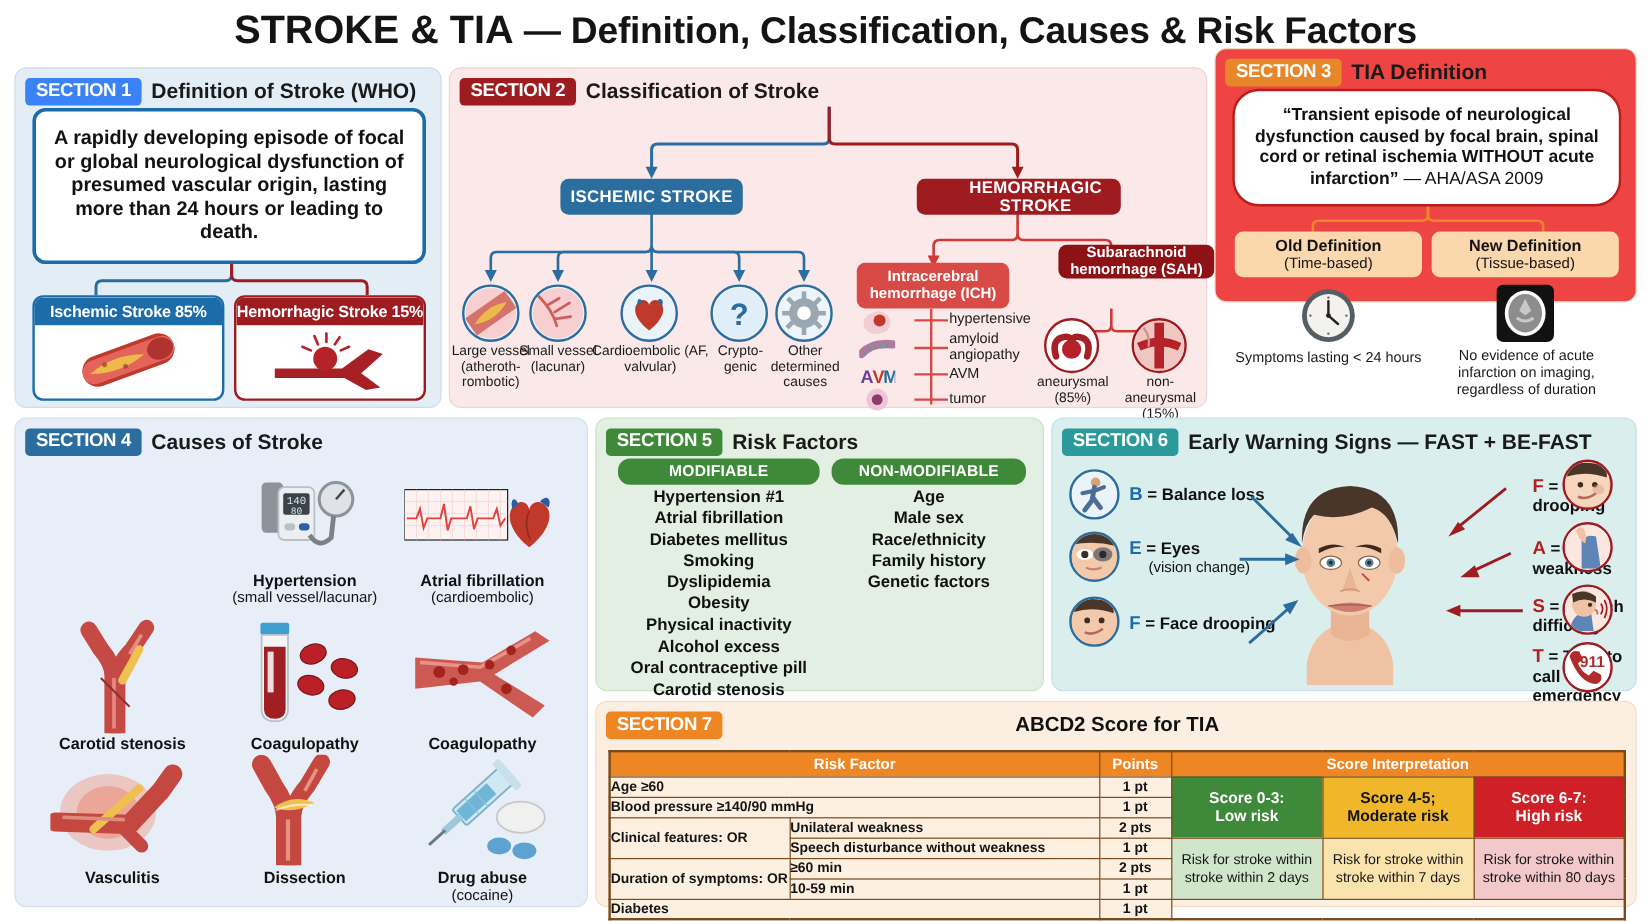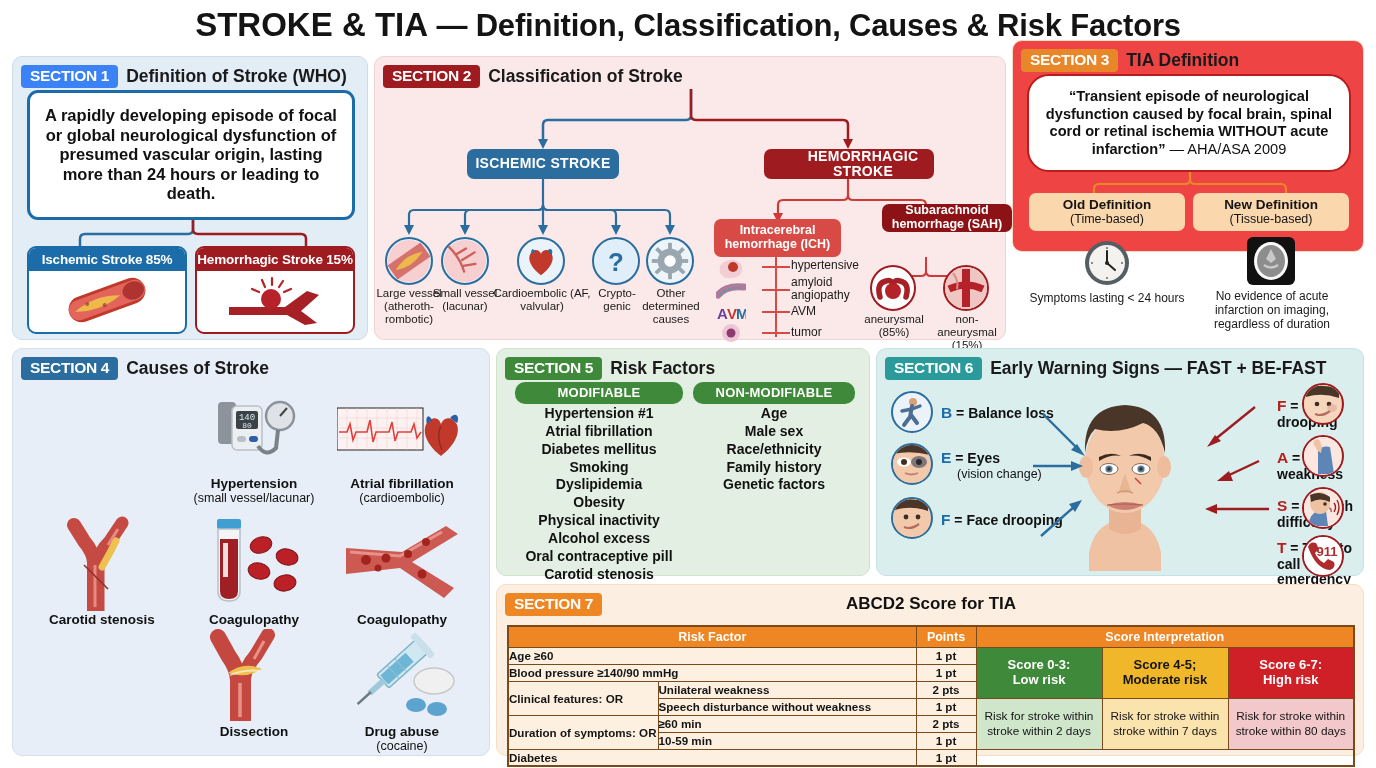--- a/index.html
+++ b/index.html
@@ -522,20 +522,33 @@
             <circle cx="66" cy="36" r="4"></circle>
               <circle cx="84" cy="24" r="4"></circle>
             <circle cx="80" cy="56" r="4.5"></circle>
               <circle cx="36" cy="50" r="3.5"></circle>
           </g>
         </svg>
       </div>
       <div class="nm">Coagulopathy</div>
     </div>
 
+    <div class="cause" style="left:14px;top:276px;">
+      <div class="ic" style="height:100px;">
+        <svg width="120" height="92" viewBox="0 0 120 92">
+          <ellipse cx="48" cy="48" rx="40" ry="32" fill="#f08a6e" opacity="0.38"></ellipse>
+          <ellipse cx="48" cy="48" rx="26" ry="22" fill="#ef6a45" opacity="0.35"></ellipse>
+          <path d="M4 56 L66 58 L92 30 L102 16" stroke="#c4483f" stroke-width="16" fill="none" stroke-linecap="round"></path>
+          <path d="M58 58 L76 76" stroke="#c4483f" stroke-width="11" fill="none" stroke-linecap="round"></path>
+          <path d="M36 62 Q54 46 74 28" stroke="#eec04f" stroke-width="7" fill="none" stroke-linecap="round"></path>
+          <path d="M10 52 L62 54" stroke="#e08b80" stroke-width="3" fill="none"></path>
+        </svg>
+      </div>
+      <div class="nm">Vasculitis</div>
+    </div>
 
     <div class="cause" style="left:166px;top:276px;">
       <div class="ic" style="height:100px;">
         <svg width="100" height="92" viewBox="0 0 100 92">
           <path d="M34 92 L34 52 Q34 40 24 26 L14 8" stroke="#c4483f" stroke-width="16" fill="none" stroke-linecap="round"></path>
           <path d="M40 92 L40 52 Q40 40 52 26 L64 6" stroke="#c4483f" stroke-width="14" fill="none" stroke-linecap="round"></path>
           <path d="M36 88 L36 54" stroke="#e79189" stroke-width="3.5" fill="none"></path>
           <path d="M50 30 L60 12" stroke="#e79189" stroke-width="3" fill="none"></path>
           <path d="M24 44 Q40 32 58 40 Q42 50 24 44Z" fill="#eec04f"></path>
           <path d="M26 46 Q42 40 56 42" stroke="#fff" stroke-width="2" fill="none" opacity=".6"></path>

